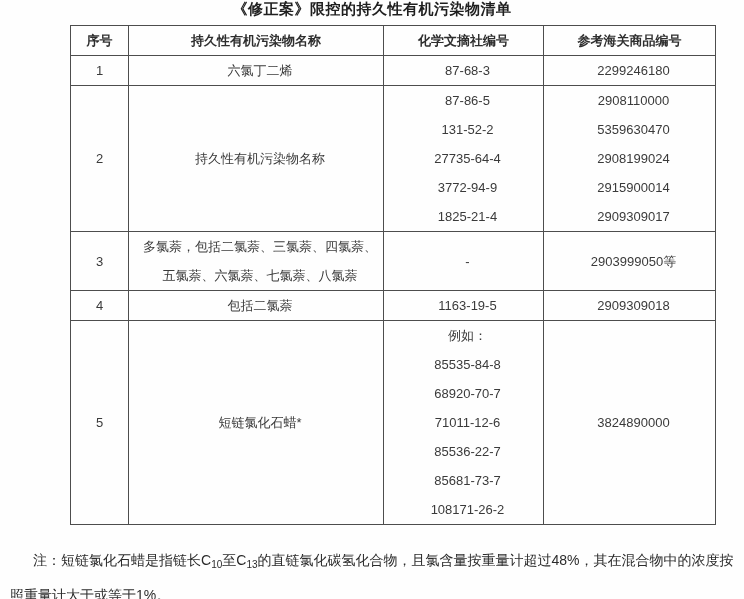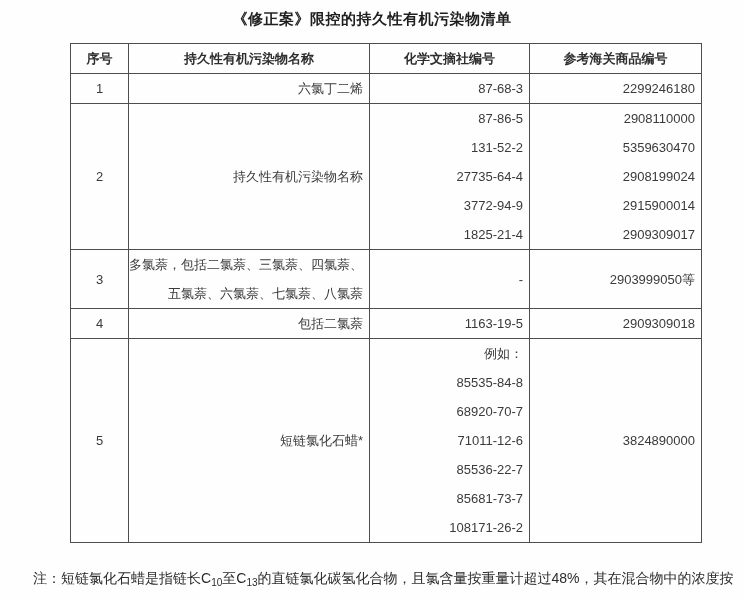--- a/index.html
+++ b/index.html
@@ -9,30 +9,30 @@
     --title:#1f1f1f;
   }
   *{margin:0;padding:0;box-sizing:border-box;}
   html,body{width:744px;height:599px;overflow:hidden;}
   body{
     background:var(--bg);
     font-family:"Liberation Sans","DejaVu Sans",sans-serif;
     color:var(--text);
   }
   .page-title{
-    margin-top:10px;
+    margin-top:0;
     text-align:center;
     font-size:15px;
     font-weight:bold;
     color:var(--title);
     letter-spacing:0.5px;
   }
   table.pollutant-table{
     border-collapse:collapse;
-    margin:14px 0 0 70px;
+    margin:6px 0 0 70px;
     table-layout:fixed;
     border-radius:18px;
   }
   .pollutant-table th,
   .pollutant-table td{
     border:1px solid var(--border);
     font-size:13px;
     vertical-align:middle;
     overflow:hidden;
   }
@@ -40,21 +40,21 @@
     font-weight:bold;
     height:30px;
     text-align:center;
     color:#2e2e2e;
   }
   .col-no{width:58px;}
   .col-name{width:224px;}
   .col-cas{width:160px;}
   .col-hs{width:172px;}
   td.no{text-align:center;}
-  td.txt{padding-right:6px;text-align:right;}
+  td.txt{padding-left:14px;padding-right:6px;text-align:center;}
   .line{height:29px;line-height:29px;white-space:nowrap;}
   tr.row-0{height:29px;}
   tr.row-1{height:145px;}
   tr.row-2{height:58px;}
   tr.row-3{height:29px;}
   tr.row-4{height:203px;}
   .footnote{
     margin-top:8px;
     font-size:14px;
     color:#2b2b2b;

